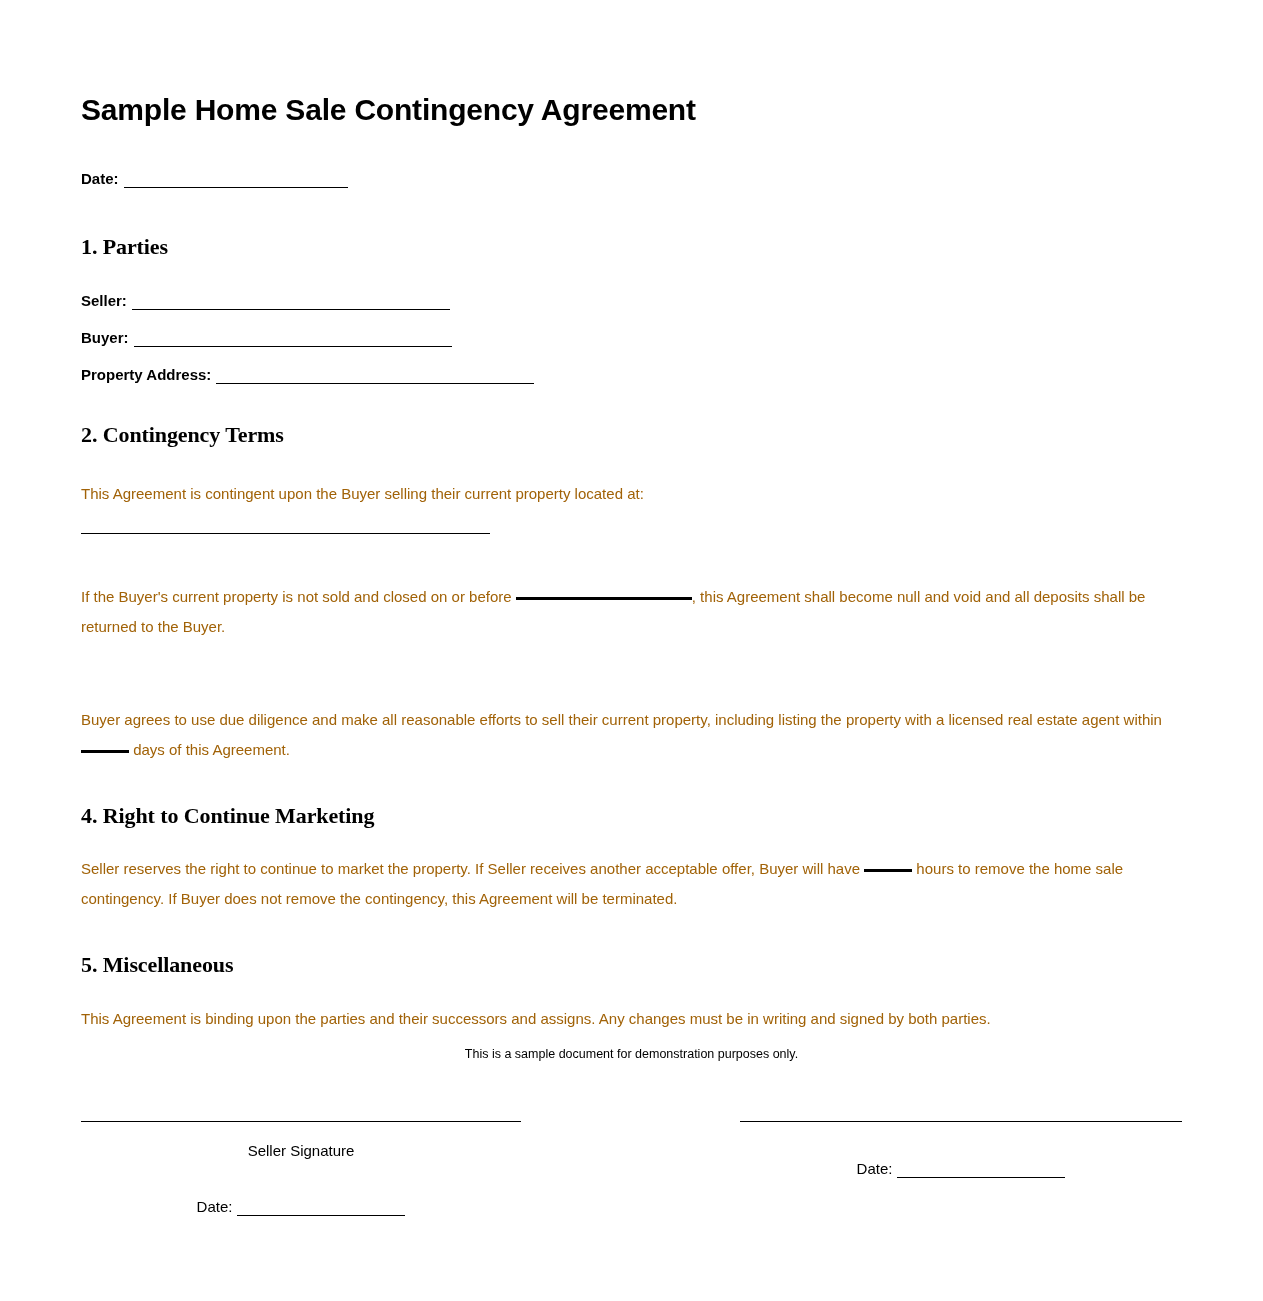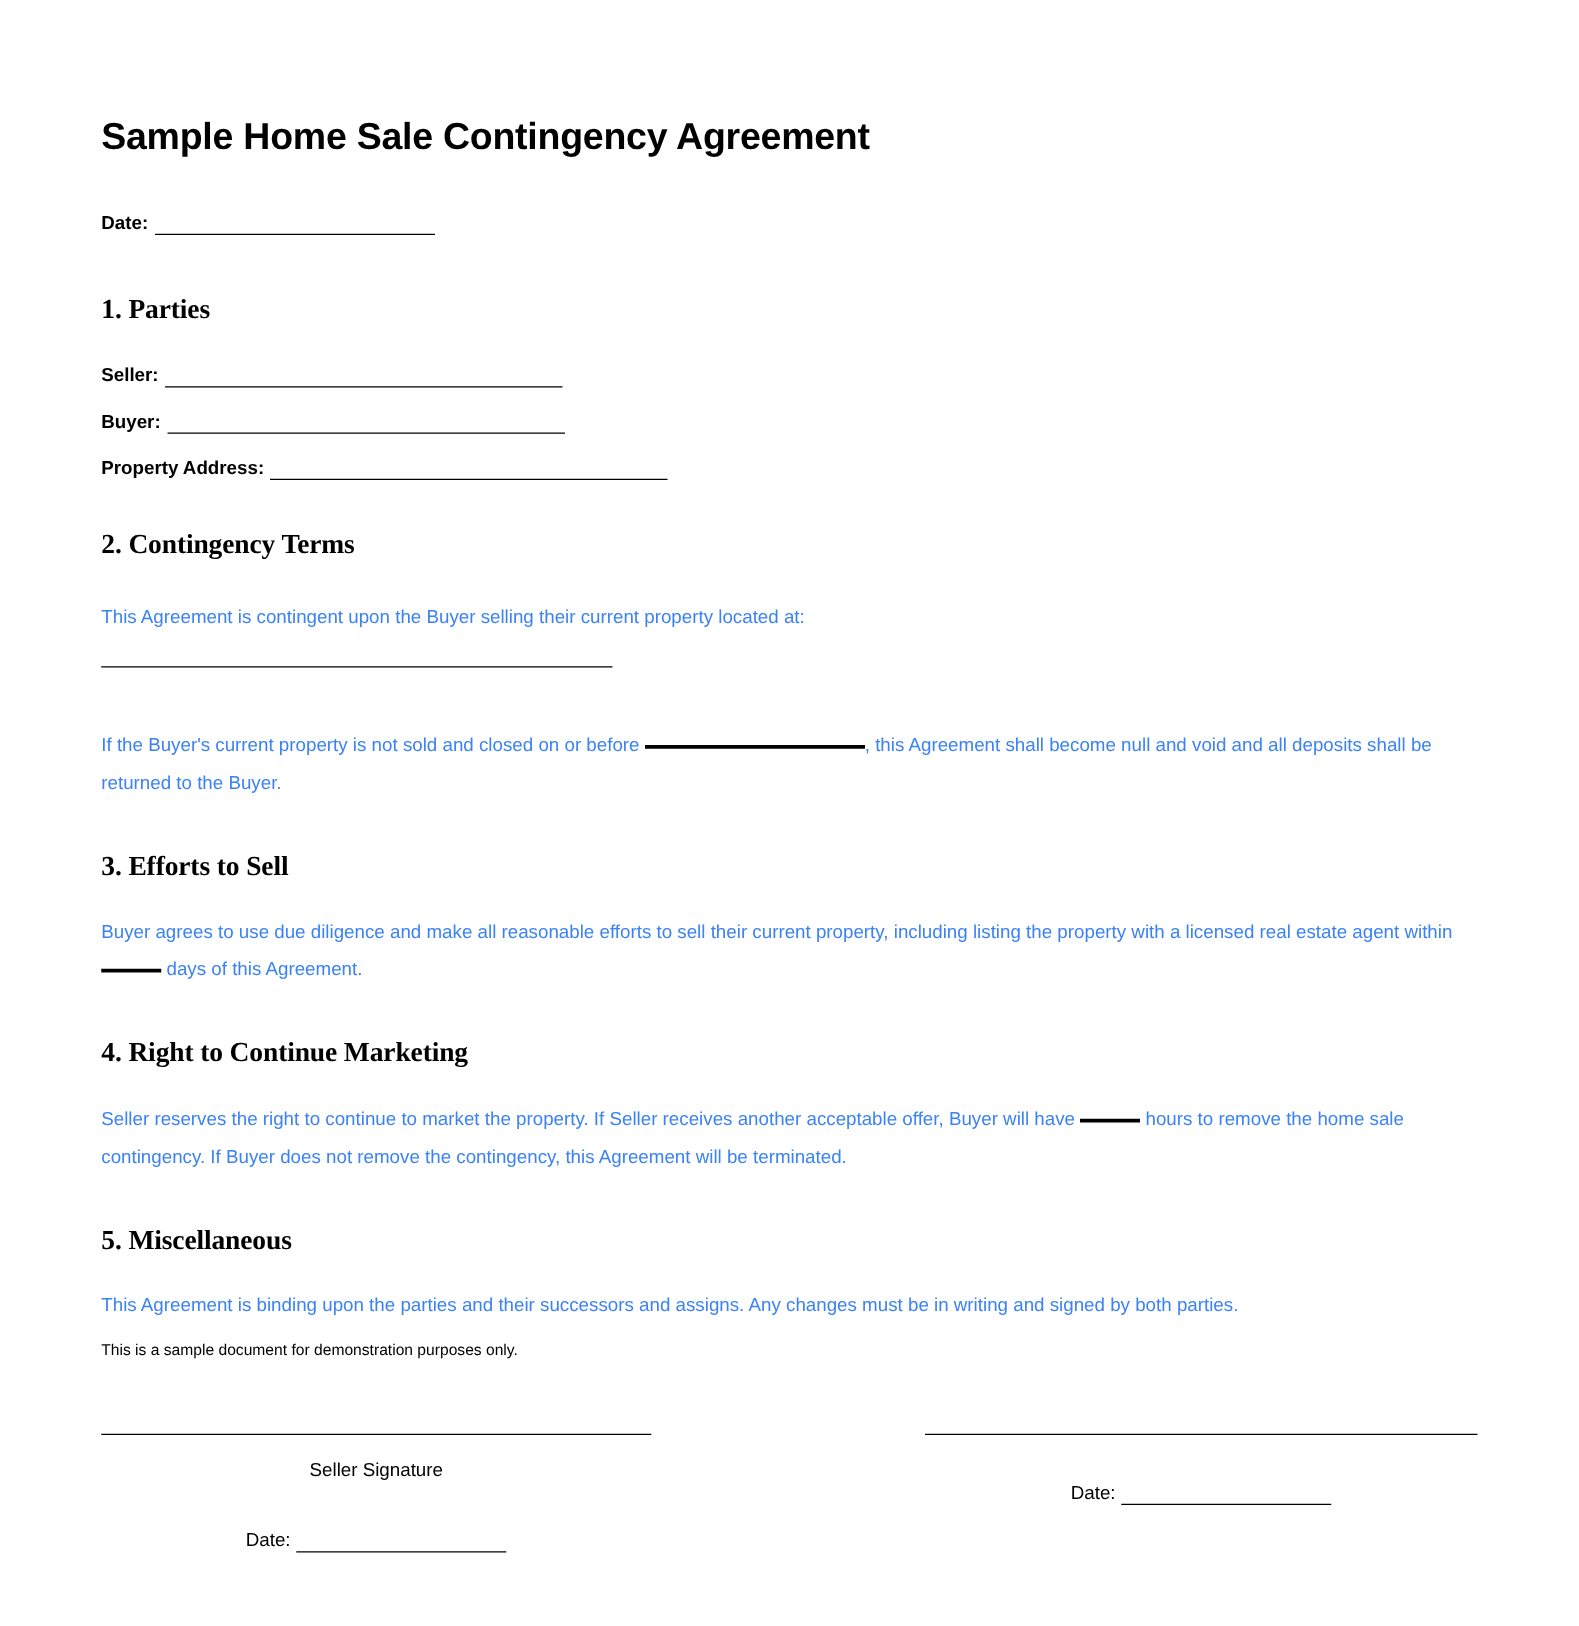--- a/index.html
+++ b/index.html
@@ -80,26 +80,27 @@
     height: 9px;
   }
   .blank-date  { width: 176px; }
   .blank-days  { width: 48px; }
   .blank-hours { width: 48px; }
 
   p.body {
     font-size: 15px;
     line-height: 30px;
     margin: 0;
-    color: #3b82f6;
+    color: #a16207;
   }
   .note {
     font-size: 12.5px;
     line-height: 1.4;
     margin: 0;
+    text-align: center;
   }
   .sp-after-date   { height: 46px; }
   .sp-after-h1     { height: 32px; }
   .sp-field        { height: 19px; }
   .sp-before-h2    { height: 38px; }
   .sp-after-h2     { height: 30px; }
   .sp-after-loc    { height: 24px; }
   .sp-after-blank  { height: 48px; }
   .sp-before-h3    { height: 38px; }
   .sp-after-h3     { height: 25px; }
@@ -180,21 +181,20 @@
   <div class="sp-after-loc"></div>
 
   <div class="blank-line"></div>
 
   <div class="sp-after-blank"></div>
 
   <p class="body"><span>If the Buyer's current property is not sold and closed on or before</span> <span class="inline-blank blank-date"></span><span>, this Agreement shall become null and void and all deposits shall be returned to the Buyer.</span></p>
 
   <div class="sp-before-h3"></div>
 
-  <h2 class="section-heading">3. Efforts to Sell</h2>
 
   <div class="sp-after-h3"></div>
 
   <p class="body"><span>Buyer agrees to use due diligence and make all reasonable efforts to sell their current property, including listing the property with a licensed real estate agent within</span> <span class="inline-blank blank-days"></span> <span>days of this Agreement.</span></p>
 
   <div class="sp-before-h4"></div>
 
   <h2 class="section-heading">4. Right to Continue Marketing</h2>
 
   <div class="sp-after-h4"></div>

